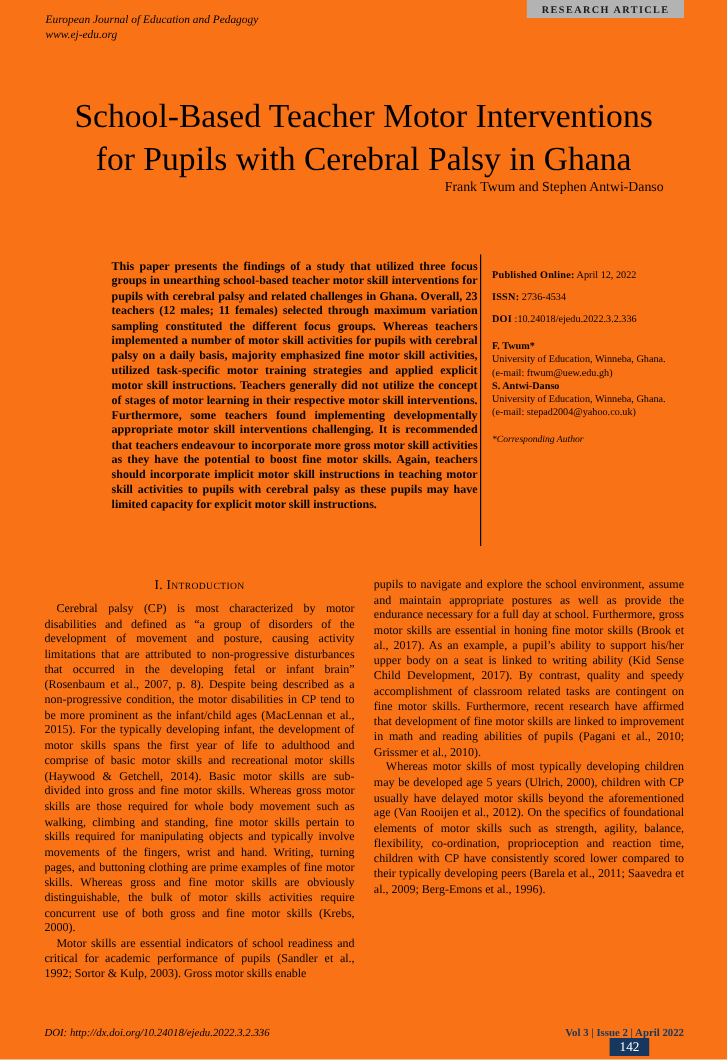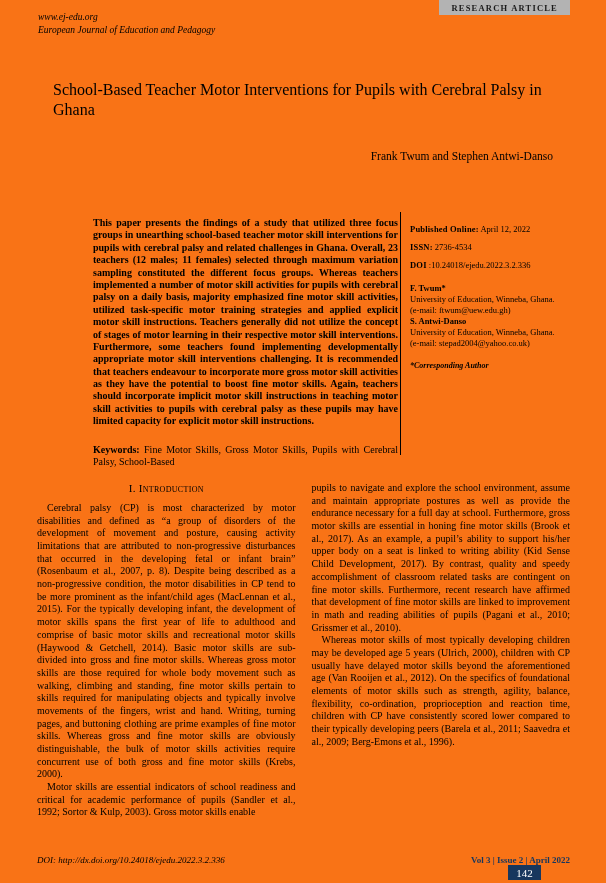--- a/index.html
+++ b/index.html
@@ -11,22 +11,22 @@
   }
   
   .badge {
     position:absolute; top:0; right:36px; background:#b3b3b3; color:#1a1a1a;
     font-size:8.5px; font-weight:bold; letter-spacing:1.2px; padding:3px 12px 2px;
     font-family:"Liberation Serif", serif;
   }
   .journal { position:absolute; top:11px; left:38px; font-style:italic; font-size:9.5px; line-height:1.35; }
   
   .title {
-    position:absolute; top:80px; left:53px; width:500px; 
-    font-size:16px; font-weight:normal; line-height:1.28;
+    position:absolute; top:80px; left:53px; width:500px; text-align:center;
+    font-size:28px; font-weight:normal; line-height:1.28;
   }
   .authors { position:absolute; top:150px; left:53px; width:500px; text-align:right; font-size:11.5px; }
   
   .abs-header { position:absolute; top:188px; left:57px; width:508px; display:flex; height:17px; }
   .abs-label {
     background:#2f5d66; color:#fff; font-weight:bold; font-style:italic;
     font-size:10px; padding:2px 14px 0; flex:0 0 auto; letter-spacing:0.5px;
   }
   .abs-strip { background:#d9e8ec; flex:1 1 auto; }
   
@@ -35,21 +35,21 @@
     font-size:10px; font-weight:bold; text-align:justify; line-height:1.24;
   }
   .keywords { margin-top:16px; font-weight:normal; text-align:justify; }
   .keywords .kw-label { font-weight:bold; }
   .vrule { position:absolute; top:212px; left:400px; width:1px; height:243px; background:#000; }
   .sidebar { position:absolute; top:224px; left:410px; width:160px; font-size:8.5px; line-height:1.3; }
   .sidebar .meta { margin-bottom:7px; }
   .sidebar .meta b { letter-spacing:0.2px; }
   .sidebar .auth-block { margin-top:12px; text-align:justify; }
   .sidebar .auth-name { font-weight:bold; }
-  .corresponding { margin-top:12px; font-size:8px; font-weight:bold; font-style:italic; }
+  .corresponding { margin-top:12px; font-size:8px; font-weight:normal; font-style:italic; }
   
   .body-cols {
     position:absolute; top:482px; left:37px; width:533px; height:368px;
     display:flex; gap:16px; overflow:hidden;
   }
   .col { flex:1 1 0; font-size:10px; line-height:1.27; text-align:justify; }
   .sec-heading {
     font-size:11px; font-weight:normal; font-variant:small-caps;
     text-align:center; margin-bottom:6px; letter-spacing:0.3px;
   }
@@ -66,31 +66,30 @@
   }
 </style>
 </head>
 <body>
 
 <div class="page">
 
   <div class="badge">RESEARCH ARTICLE</div>
 
   <div class="journal">
+    <div>European Journal of Education and Pedagogy</div>
     <div>www.ej-edu.org</div>
-    <div>European Journal of Education and Pedagogy</div>
   </div>
 
   <h1 class="title">School-Based Teacher Motor Interventions for Pupils with Cerebral Palsy in Ghana</h1>
   <div class="authors">Frank Twum and Stephen Antwi-Danso</div>
 
 
   <div class="abs-text">
     <p>This paper presents the findings of a study that utilized three focus groups in unearthing school-based teacher motor skill interventions for pupils with cerebral palsy and related challenges in Ghana. Overall, 23 teachers (12 males; 11 females) selected through maximum variation sampling constituted the different focus groups.  Whereas teachers implemented a number of motor skill activities for pupils with cerebral palsy on a daily basis, majority emphasized fine motor skill activities, utilized task-specific motor training strategies and applied explicit motor skill instructions. Teachers generally did not utilize the concept of stages of motor learning in their respective motor skill interventions. Furthermore, some teachers found implementing developmentally appropriate motor skill interventions challenging. It is recommended that teachers endeavour to incorporate more gross motor skill activities as they have the potential to boost fine motor skills. Again, teachers should incorporate implicit motor skill instructions in teaching motor skill activities to pupils with cerebral palsy as these pupils may have limited capacity for explicit motor skill instructions.</p>
-    <p class="keywords"><span class="kw-label">Keywords:</span><span> Fine Motor Skills, Gross Motor Skills, Pupils with Cerebral Palsy, School-Based</span></p>
   </div>
 
   <div class="vrule"></div>
 
   <div class="sidebar">
     <div class="meta"><b>Published Online:</b><span> April 12, 2022</span></div>
     <div class="meta"><b>ISSN:</b><span> 2736-4534</span></div>
     <div class="meta"><b>DOI</b><span> :10.24018/ejedu.2022.3.2.336</span></div>
 
     <div class="auth-block">

